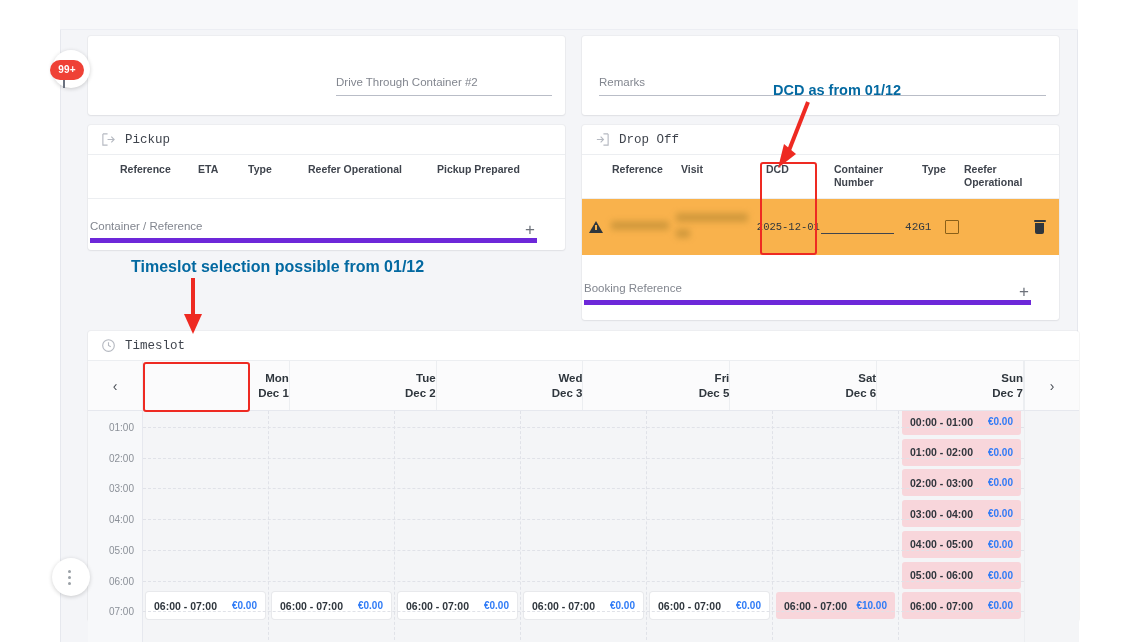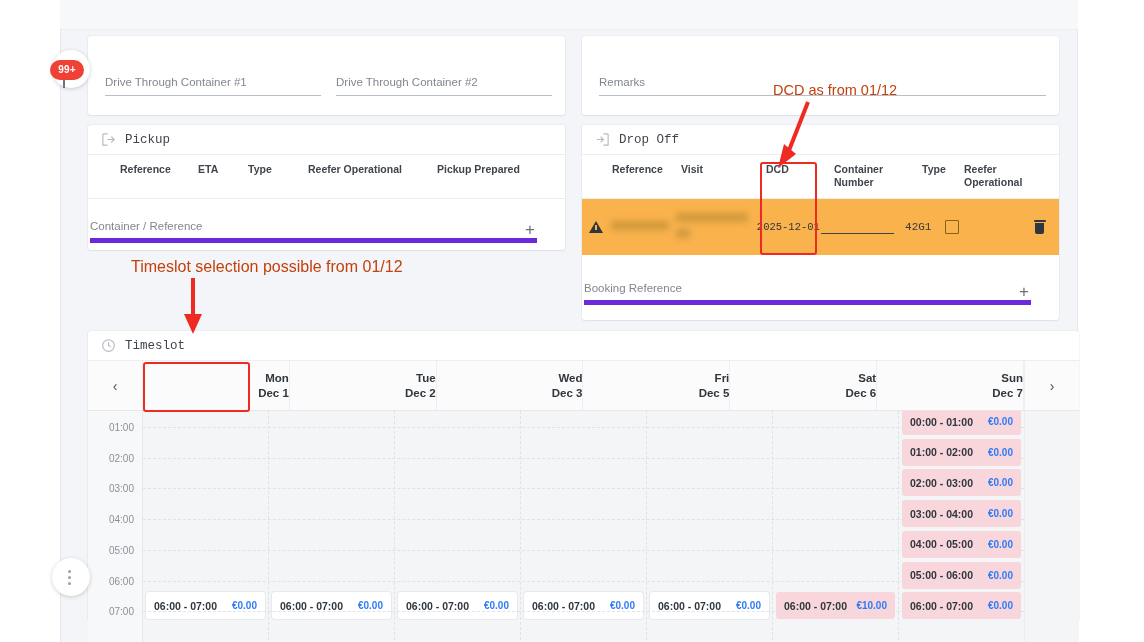--- a/index.html
+++ b/index.html
@@ -69,21 +69,21 @@
   .mat-field .ph{
     position:absolute; left:0; bottom:7px; font-size:11.5px; color:#82868f;
     white-space:nowrap;
   }
   #dtc1 { left:17px; top:30px; width:216px; height:30px; }
   #dtc2 { left:248px; top:30px; width:216px; height:30px; }
   #remarksField { left:17px; top:30px; width:447px; height:30px; }
 
   
   .annot{
-    position:absolute; color:#c2410c; font-weight:normal;
+    position:absolute; color:#0369a1; font-weight:bold;
     font-size:14.5px; white-space:nowrap; z-index:30;
   }
   #annot-dcd { left:773px; top:82px; }
   #annot-timeslot { left:131px; top:258px; font-size:16px; }
 
   .arrow{ position:absolute; z-index:30; }
 
   .redbox{
     position:absolute; border:2.5px solid #ee2a22; border-radius:3px;
     z-index:31; pointer-events:none;
@@ -236,23 +236,20 @@
   <div class="rail-badge-stem"></div>
   <div class="rail-badge">99+</div>
 
   <div class="rail-kebab">
     <span class="dot d1"></span>
     <span class="dot d2"></span>
     <span class="dot d3"></span>
   </div>
 
   <div class="card" id="card-drive">
-    <div class="mat-field" id="dtc1">
-      <span class="ph">Drive Through Container #1</span>
-    </div>
     <div class="mat-field" id="dtc2">
       <span class="ph">Drive Through Container #2</span>
     </div>
   </div>
 
   <div class="card" id="card-remarks">
     <div class="mat-field" id="remarksField">
       <span class="ph">Remarks</span>
     </div>
   </div>

